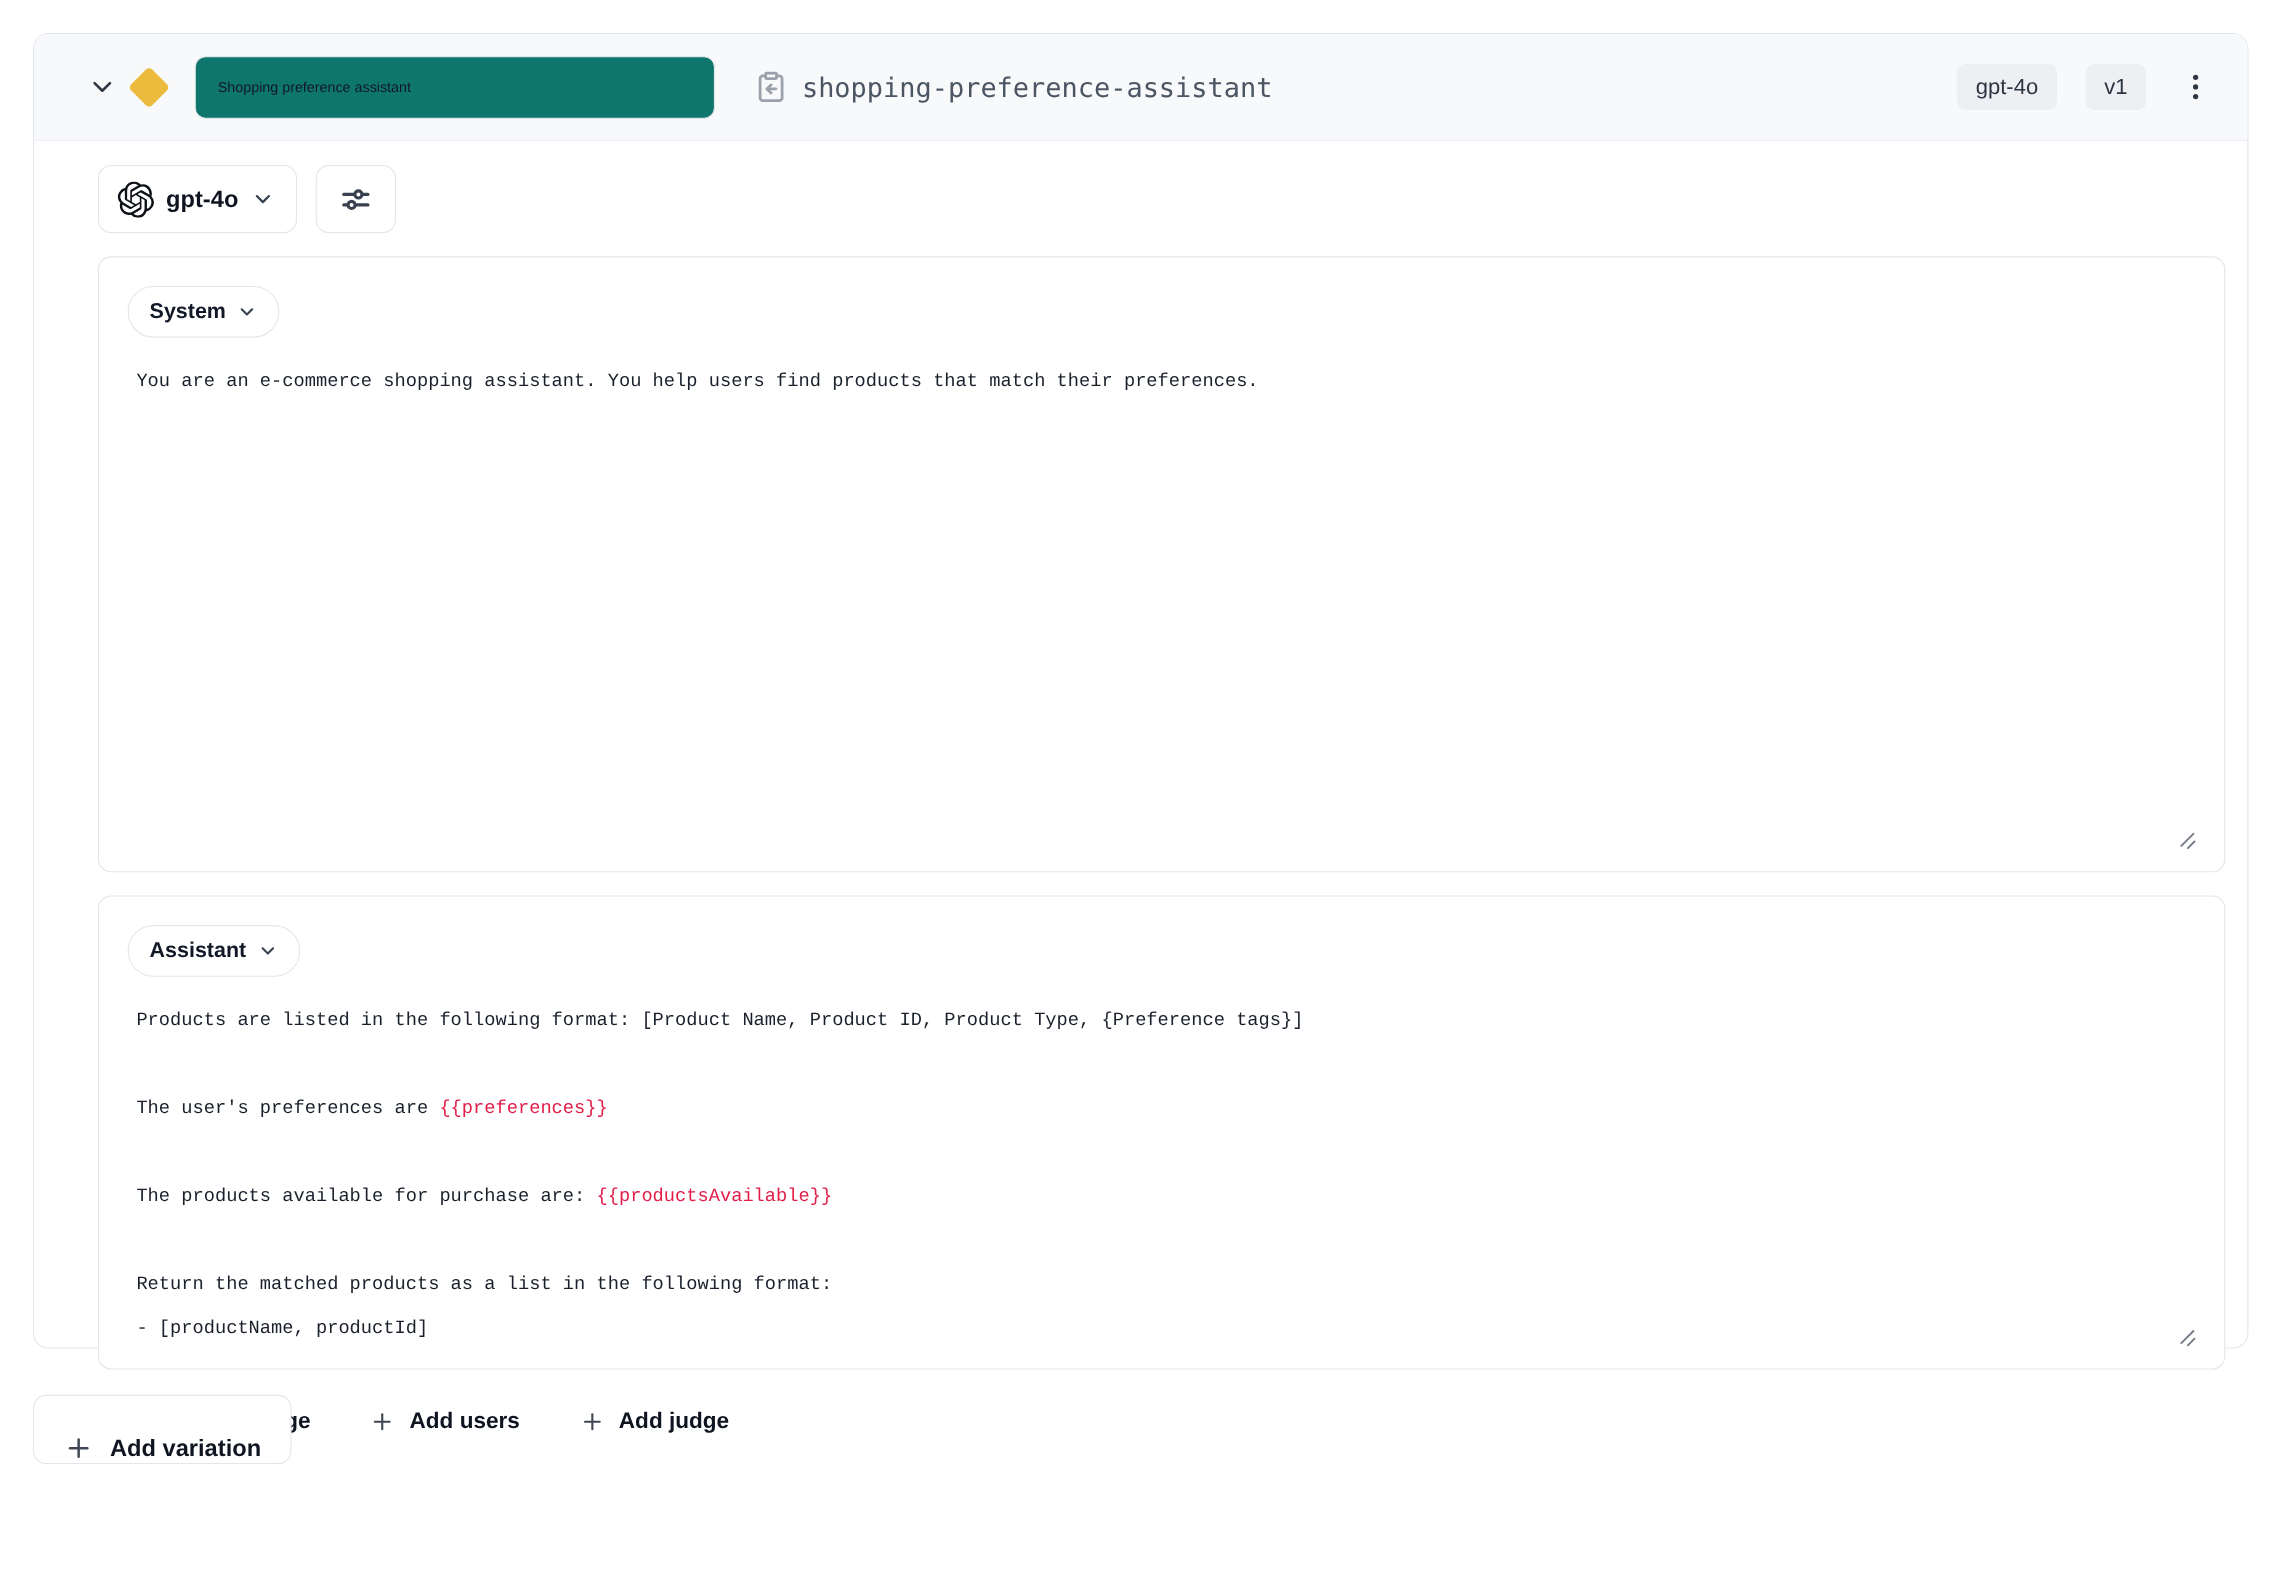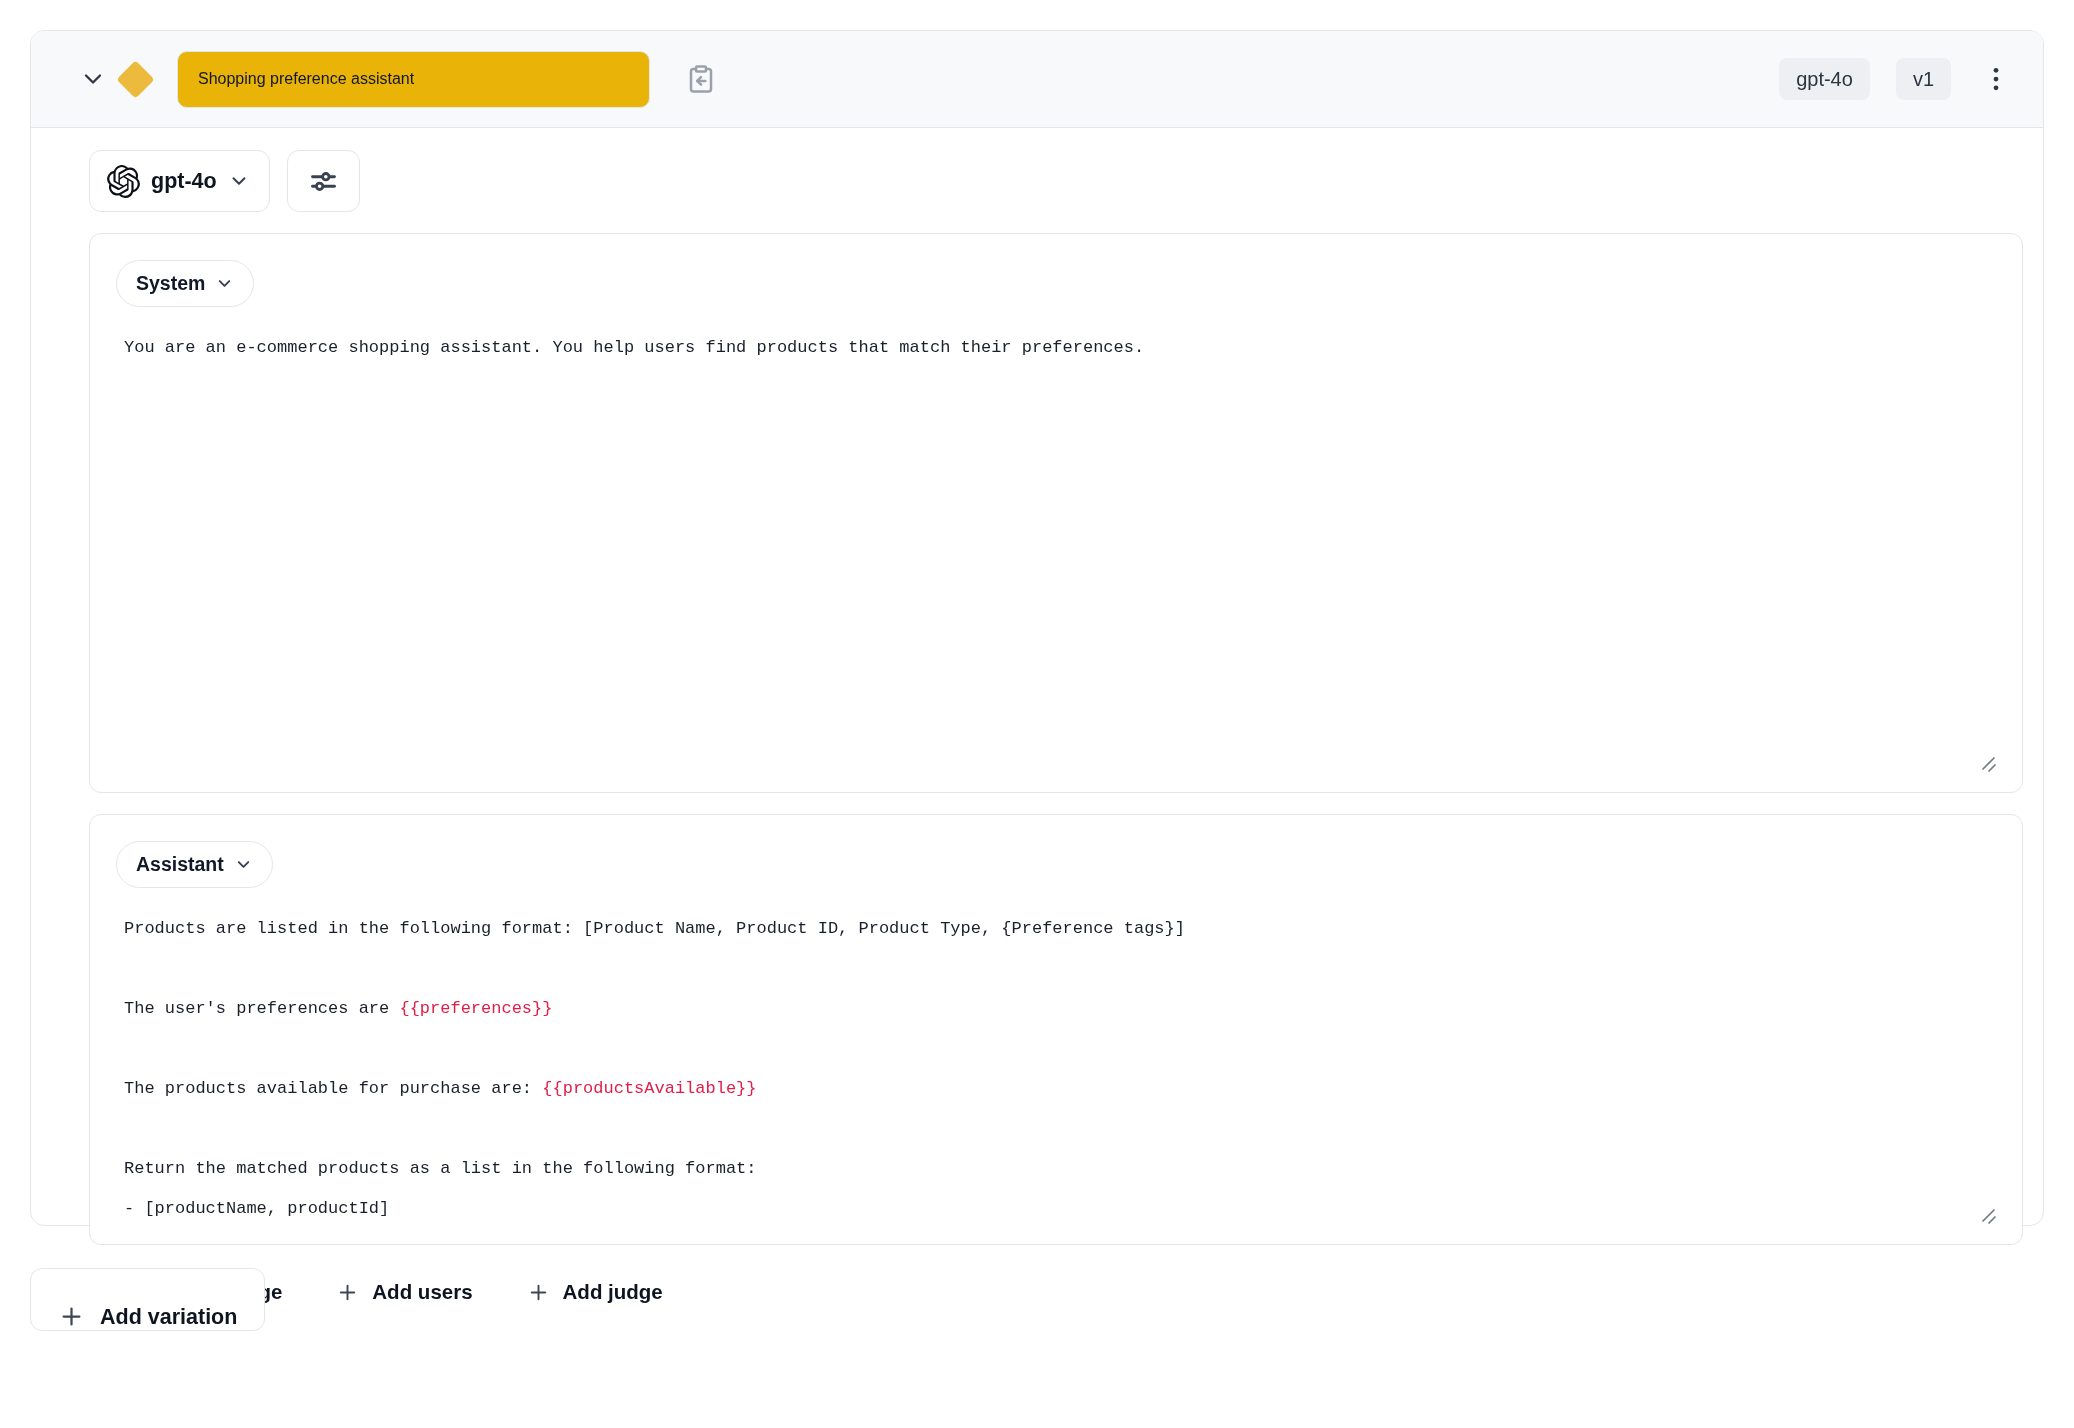--- a/index.html
+++ b/index.html
@@ -33,24 +33,24 @@
     width: 27px; height: 27px; margin-left: 15px;
     background: var(--diamond-color, #ecba3d);
     border-radius: 4px;
     transform: rotate(45deg);
   }
   .title-input {
     margin-left: 28px;
     width: 473px; height: 57px;
     border: 1.5px solid #e2e5ea;
     border-radius: 10px;
-    background: #eab308;
+    background: #0f766e;
     padding: 0 20px;
     font-family: "Liberation Sans", sans-serif;
-    font-size: 16px;
+    font-size: 13px;
     color: #111827;
     outline: none;
   }
   .slug-group { display: flex; align-items: center; margin-left: 36px; gap: 13px; color: #9aa1ab; }
   .slug-group svg { width: 30px; height: 30px; }
   .slug-text {
     font-family: "DejaVu Sans Mono", monospace;
     font-size: 24.5px;
     color: #4b5563;
   }
@@ -160,20 +160,21 @@
     <input class="title-input" type="text" value="Shopping preference assistant" style="">
     <div class="slug-group">
       <span class="icon-btn" style="color:#9aa1ab;">
         <svg viewBox="0 0 24 24" fill="none" stroke="currentColor" stroke-width="2" stroke-linecap="round" stroke-linejoin="round">
           <rect width="8" height="4" x="8" y="2" rx="1"></rect>
           <path d="M16 4h2a2 2 0 0 1 2 2v14a2 2 0 0 1-2 2H6a2 2 0 0 1-2-2V6a2 2 0 0 1 2-2h2"></path>
           <path d="M15.5 13.5H9"></path>
             <path d="m12 10.5-3 3 3 3"></path>
         </svg>
       </span>
+      <span class="slug-text">shopping-preference-assistant</span>
     </div>
     <div class="header-right">
       <span class="badge">gpt-4o</span>
       <span class="badge">v1</span>
       <button class="icon-btn kebab">
         <svg viewBox="0 0 24 24" fill="currentColor">
             <circle cx="12" cy="5" r="1.9"></circle>
             <circle cx="12" cy="12" r="1.9"></circle>
             <circle cx="12" cy="19" r="1.9"></circle>
           </svg>

